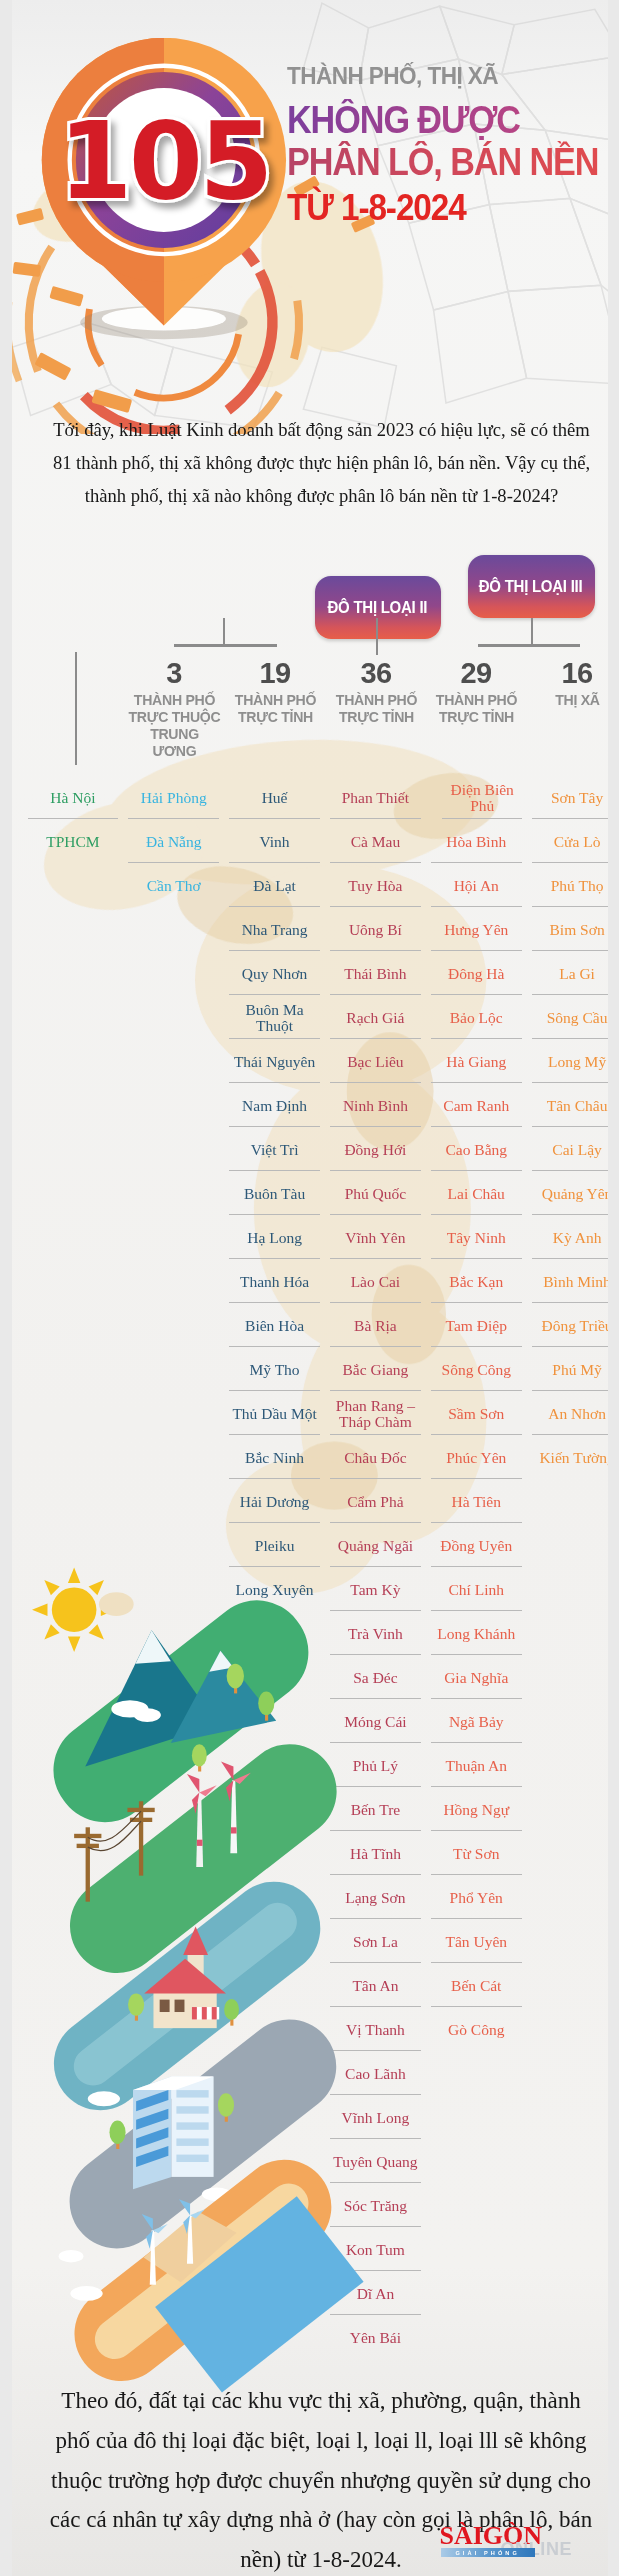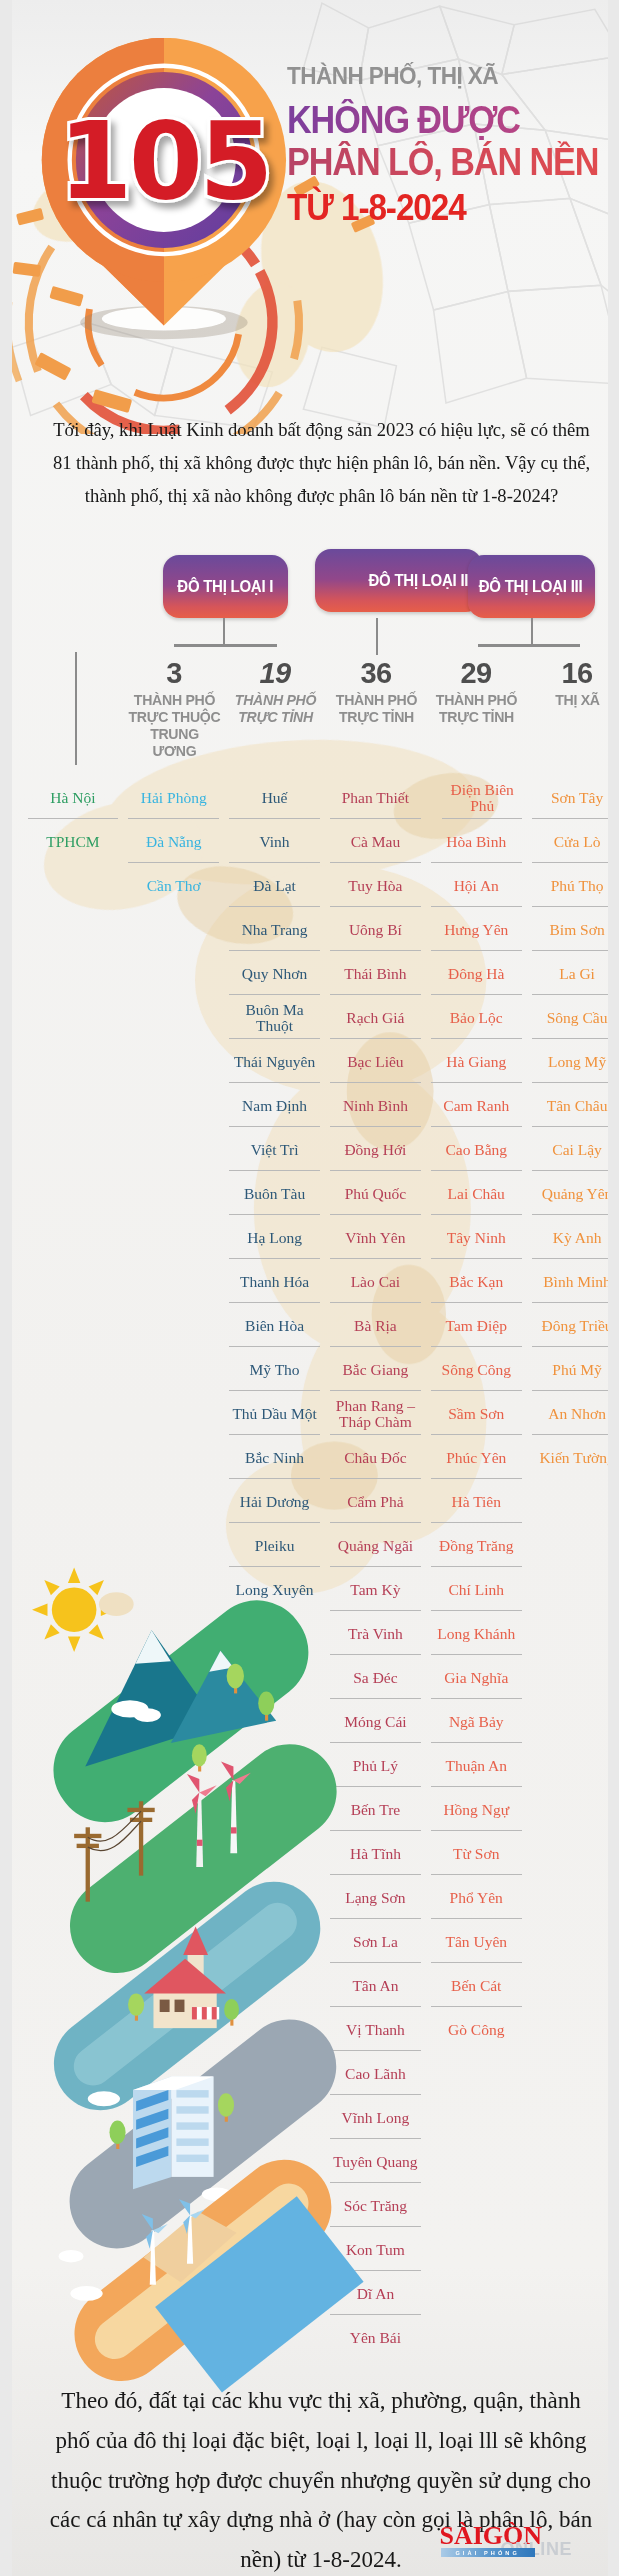--- a/index.html
+++ b/index.html
@@ -19,21 +19,21 @@
   .para{position:absolute;font-family:"Liberation Serif",serif;color:#181818;text-align:center;}
   #intro{left:36px;top:414px;width:548px;font-size:18.6px;line-height:1.77;}
   #outro{left:32px;top:2381px;width:555px;font-size:23px;line-height:1.73;}
   
   .badge{position:absolute;border-radius:16px;display:flex;align-items:center;justify-content:center;
     background:linear-gradient(180deg,#6a4a9b 0%,#91478a 48%,#d65559 82%,#e75e49 100%);
     color:#fff;font-weight:800;text-align:center;box-shadow:0 1.2px 3.7px rgba(0,0,0,.18);}
   .badge span{display:block;white-space:pre-line;transform:scaleX(.9);letter-spacing:-0.3px;line-height:1.3;}
   #badge-0{left:5px;top:549px;width:123px;height:102px;font-size:21px;}
   #badge-1{left:151px;top:555px;width:125px;height:63px;font-size:16.7px;}
-  #badge-2{left:303px;top:549px;width:126px;height:63px;font-size:16.7px;padding-left:41px;}
+  #badge-2{left:303px;top:576px;width:126px;height:63px;font-size:16.7px;}
   #badge-3{left:456px;top:555px;width:127px;height:63px;font-size:16.7px;}
   .conn{position:absolute;background:#8b8b8b;}
   
   .colhead{position:absolute;width:99px;text-align:center;}
   .colhead .count{font-size:29px;font-weight:800;color:#4e4e4e;letter-spacing:-0.6px;line-height:1.05;}
   .colhead .lbl{font-size:15px;font-weight:800;color:#8e8e8e;letter-spacing:-0.3px;line-height:1.14;white-space:pre-line;margin-top:2.5px;transform:scaleX(.94);}
   
   #city-grid{position:absolute;left:11px;top:776px;width:605px;display:grid;
     grid-template-columns:repeat(6,1fr);grid-auto-rows:44px;}
   .cell{position:relative;display:flex;align-items:center;justify-content:center;text-align:center;
@@ -148,44 +148,41 @@
     </g>
     <g fill="#e6cfa4" opacity=".5">
       <ellipse cx="700" cy="1300" rx="85" ry="52" transform="rotate(-10 700 1300)"></ellipse>
       <ellipse cx="360" cy="1460" rx="95" ry="60" transform="rotate(14 360 1460)"></ellipse>
       <ellipse cx="610" cy="1760" rx="70" ry="95"></ellipse>
       <ellipse cx="640" cy="2120" rx="60" ry="80"></ellipse>
       <ellipse cx="520" cy="2380" rx="70" ry="55"></ellipse>
     </g>
   </svg>
 
-  <div id="badge-1" class="badge">
-      <span style="white-space: pre-line;">ĐÔ THỊ LOẠI I</span>
-    </div>
   <div id="badge-2" class="badge">
       <span style="white-space: pre-line;">ĐÔ THỊ LOẠI II</span>
     </div>
   <div id="badge-3" class="badge">
       <span style="white-space: pre-line;">ĐÔ THỊ LOẠI III</span>
     </div>
 
   <div class="conn" style="left:63px;top:652px;width:2.5px;height:113px;"></div>
   <div class="conn" style="left:211px;top:618px;width:2.5px;height:28.5px;"></div>
   <div class="conn" style="left:162px;top:644px;width:103px;height:2.5px;"></div>
   <div class="conn" style="left:364px;top:618px;width:2.5px;height:37px;"></div>
   <div class="conn" style="left:519px;top:618px;width:2.5px;height:28.5px;"></div>
   <div class="conn" style="left:466px;top:644px;width:102px;height:2.5px;"></div>
 
   <div class="colhead" style="left:113px;top:658px;">
     <div class="count">3</div>
     <div class="lbl">THÀNH PHỐ
 TRỰC THUỘC
 TRUNG ƯƠNG</div>
   </div>
-  <div class="colhead" style="left:214px;top:658px;font-style:italic;">
+  <div class="colhead" style="left:214px;top:658px;">
     <div class="count">19</div>
     <div class="lbl">THÀNH PHỐ
 TRỰC TỈNH</div>
   </div>
   <div class="colhead" style="left:315px;top:658px;">
     <div class="count">36</div>
     <div class="lbl">THÀNH PHỐ
 TRỰC TỈNH</div>
   </div>
   <div class="colhead" style="left:415px;top:658px;">
@@ -269,21 +266,21 @@
       <div class="cell u" style="color: rgb(231, 96, 74); grid-area: 8 / 5;">Cam Ranh</div>
       <div class="cell u" style="color: rgb(231, 96, 74); grid-area: 9 / 5;">Cao Bằng</div>
       <div class="cell u" style="color: rgb(231, 96, 74); grid-area: 10 / 5;">Lai Châu</div>
       <div class="cell u" style="color: rgb(231, 96, 74); grid-area: 11 / 5;">Tây Ninh</div>
       <div class="cell u" style="color: rgb(231, 96, 74); grid-area: 12 / 5;">Bắc Kạn</div>
       <div class="cell u" style="color: rgb(231, 96, 74); grid-area: 13 / 5;">Tam Điệp</div>
       <div class="cell u" style="color: rgb(231, 96, 74); grid-area: 14 / 5;">Sông Công</div>
       <div class="cell u" style="color: rgb(231, 96, 74); grid-area: 15 / 5;">Sầm Sơn</div>
       <div class="cell u" style="color: rgb(231, 96, 74); grid-area: 16 / 5;">Phúc Yên</div>
       <div class="cell u" style="color: rgb(231, 96, 74); grid-area: 17 / 5;">Hà Tiên</div>
-      <div class="cell u" style="color: rgb(231, 96, 74); grid-area: 18 / 5;">Đồng Trăng</div>
+      <div class="cell u" style="color: rgb(231, 96, 74); grid-area: 18 / 5;">Đồng Uyên</div>
       <div class="cell u" style="color: rgb(231, 96, 74); grid-area: 19 / 5;">Chí Linh</div>
       <div class="cell u" style="color: rgb(231, 96, 74); grid-area: 20 / 5;">Long Khánh</div>
       <div class="cell u" style="color: rgb(231, 96, 74); grid-area: 21 / 5;">Gia Nghĩa</div>
       <div class="cell u" style="color: rgb(231, 96, 74); grid-area: 22 / 5;">Ngã Bảy</div>
       <div class="cell u" style="color: rgb(231, 96, 74); grid-area: 23 / 5;">Thuận An</div>
       <div class="cell u" style="color: rgb(231, 96, 74); grid-area: 24 / 5;">Hồng Ngự</div>
       <div class="cell u" style="color: rgb(231, 96, 74); grid-area: 25 / 5;">Từ Sơn</div>
       <div class="cell u" style="color: rgb(231, 96, 74); grid-area: 26 / 5;">Phổ Yên</div>
       <div class="cell u" style="color: rgb(231, 96, 74); grid-area: 27 / 5;">Tân Uyên</div>
       <div class="cell u" style="color: rgb(231, 96, 74); grid-area: 28 / 5;">Bến Cát</div>

